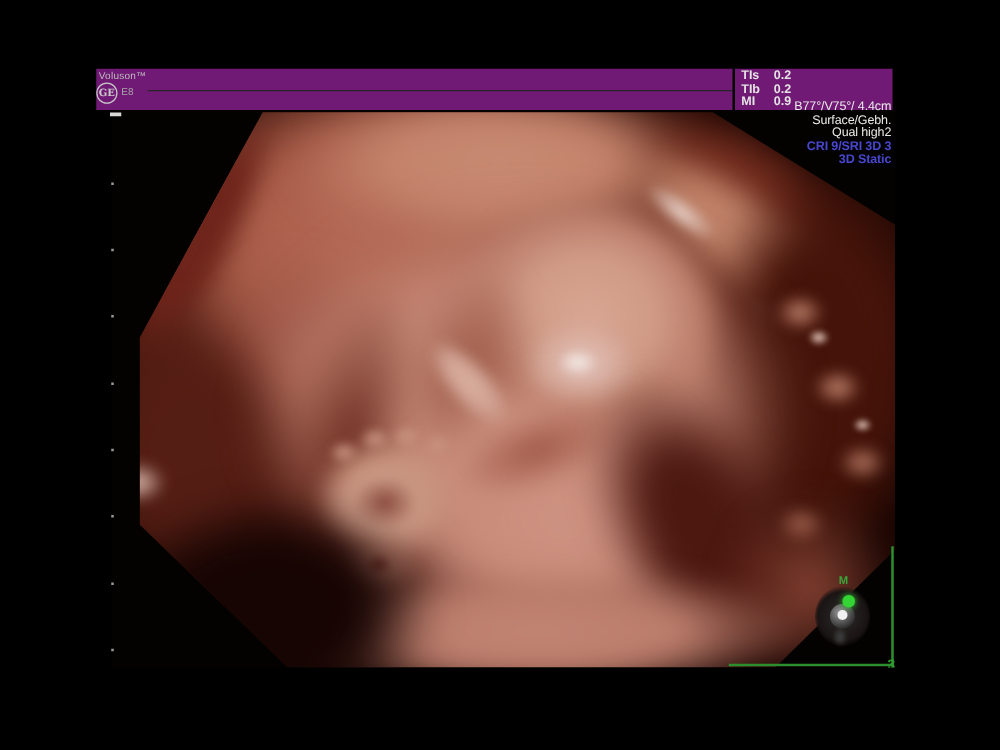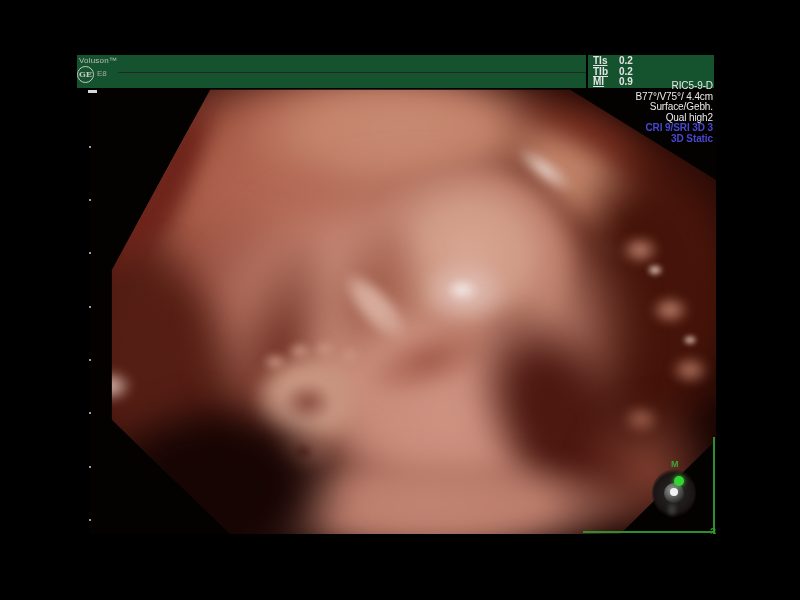--- a/index.html
+++ b/index.html
@@ -1,30 +1,30 @@
 <!DOCTYPE html>
 <html><head>
 <meta charset="utf-8">
 <style>
   html,body{margin:0;padding:0;background:#000;}
   body{width:800px;height:600px;position:relative;overflow:hidden;
        font-family:"Liberation Sans",sans-serif;-webkit-font-smoothing:antialiased;}
   .abs{position:absolute;}
   
-  #header{left:77px;top:55px;width:637px;height:33px;background:#14532d;}
+  #header{left:77px;top:55px;width:637px;height:33px;background:#701a75;}
   #voluson{left:2px;top:1px;font-size:8px;color:#bdbdbd;letter-spacing:.2px;}
   #ge-logo{left:0px;top:11px;width:15px;height:15px;border:1.4px solid #c9c9c9;border-radius:50%;
            color:#c9c9c9;font-family:"DejaVu Serif",serif;font-weight:bold;
            font-size:8px;line-height:15px;text-align:center;}
   #model{left:20px;top:14px;font-size:8px;color:#a8a8a8;}
   .hline{height:1px;background:#262626;}
   #hdiv{left:509px;top:0;width:2px;height:33px;background:#000;}
   #ti-panel{left:516px;top:1px;font-size:10px;color:#e4e4e4;font-weight:bold;line-height:10.5px;}
   .ti-row span{display:inline-block;}
-  .ti-label{width:26px;text-decoration:underline;}
+  .ti-label{width:26px;}
   
   #param-panel{right:87px;top:81px;width:260px;text-align:right;font-size:10px;
                line-height:10.6px;color:#eaeaea;z-index:6;letter-spacing:-0.1px;}
   .pline{white-space:pre;}
   .pline.blue{color:#4747d1;font-weight:bold;}
   
   #image-area{left:90px;top:88px;width:626px;height:446px;background:#040201;overflow:hidden;}
   #octagon{left:0;top:0;width:626px;height:446px;
      clip-path:polygon(19.2% 0.4%,76.7% 0.4%,100% 20.6%,100% 78.9%,84.7% 100%,22.4% 100%,3.5% 74.4%,3.5% 40.8%);
      background:radial-gradient(ellipse 62% 56% at 48% 42%, #96564a 0%, #7a3a2a 42%, #4a1810 72%, #2a0c06 88%, #1a0603 100%);}
@@ -56,21 +56,20 @@
     <div class="abs hline" style="left:41px;top:17px;width:468px;"></div>
     <div class="abs" id="hdiv"></div>
     <div class="abs" id="ti-panel">
       <div class="ti-row"><span class="ti-label">TIs</span><span>0.2</span></div>
       <div class="ti-row"><span class="ti-label">TIb</span><span>0.2</span></div>
       <div class="ti-row"><span class="ti-label">MI</span><span>0.9</span></div>
     </div>
   </div>
 
   <div class="abs" id="param-panel">
-    <div class="pline">RIC5-9-D</div>
     <div class="pline">B77°/V75°/ 4.4cm</div>
     <div class="pline">Surface/Gebh.</div>
     <div class="pline">Qual high2</div>
     <div class="pline blue">CRI 9/SRI 3D 3</div>
     <div class="pline blue">3D Static</div>
   </div>
 
   <div id="focus-dash" style="left:88px;top:90px;"></div>
   <div class="tick" style="left:89px;top:146px;"></div>
   <div class="tick" style="left:89px;top:199px;"></div>

